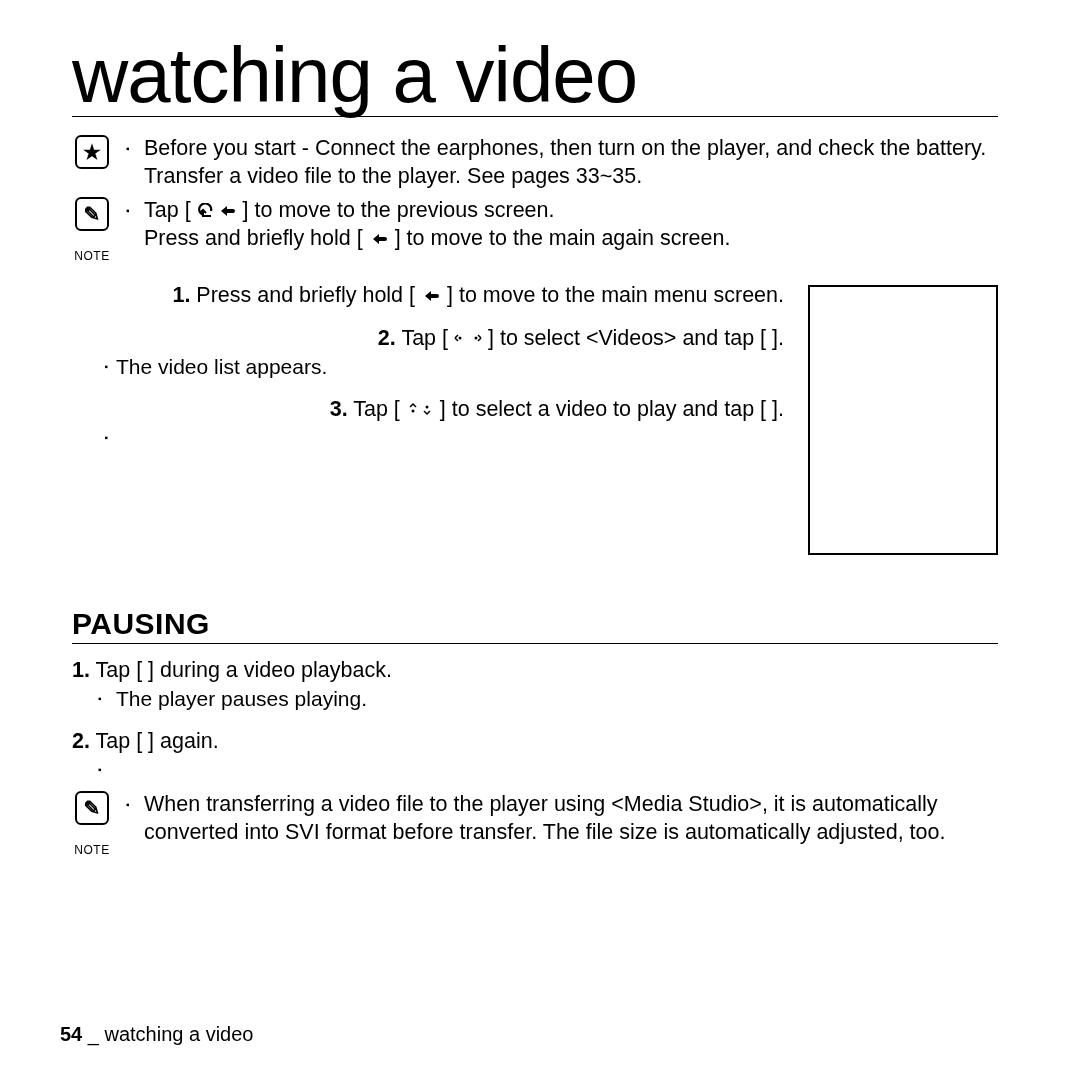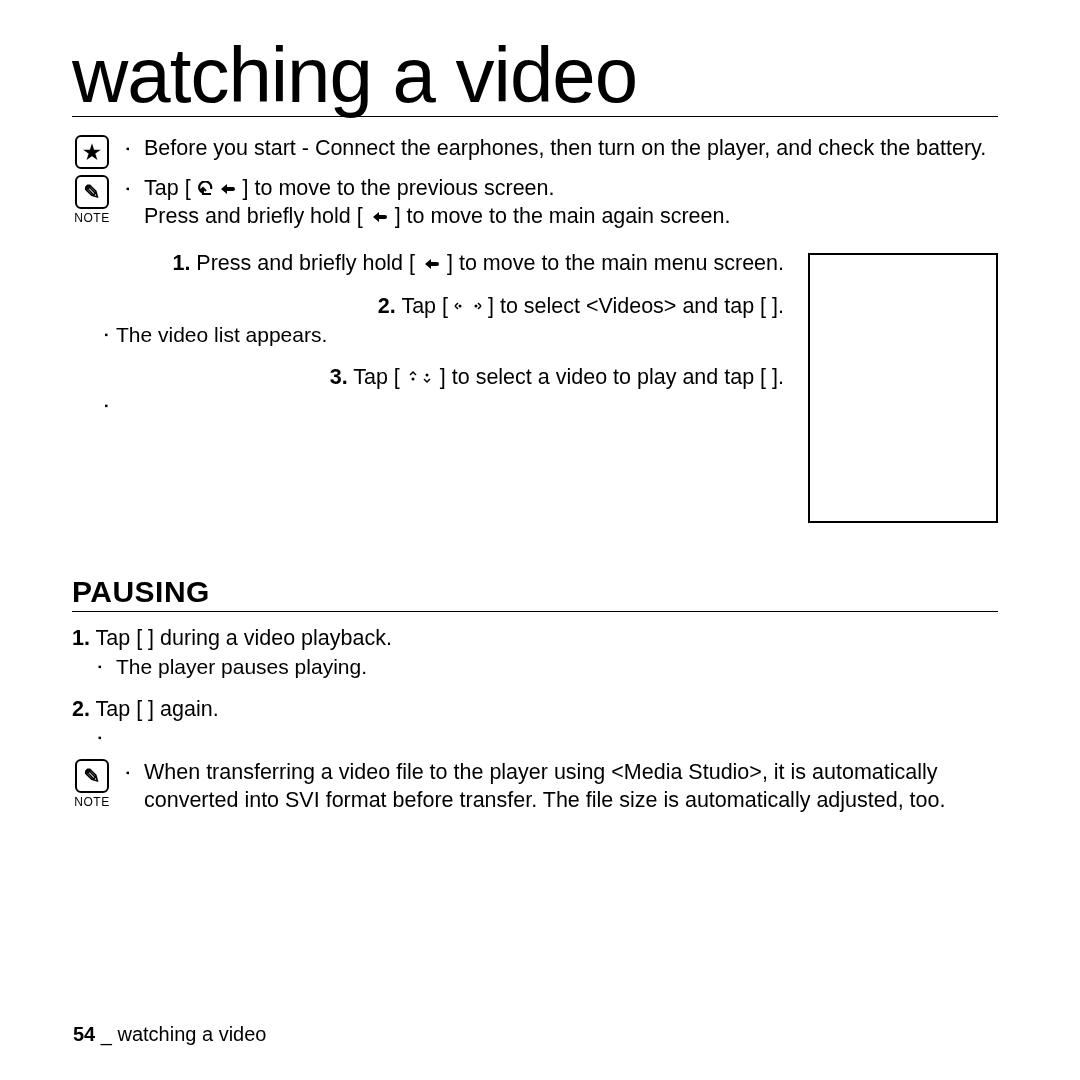--- a/index.html
+++ b/index.html
@@ -24,21 +24,21 @@
   .icon-box {
     display: inline-block;
     width: 34px; height: 34px;
     border: 2px solid #000;
     border-radius: 6px;
     text-align: center;
     line-height: 30px;
     font-size: 20px;
     font-weight: bold;
   }
-  .note-label { font-size: 12px; display:block; margin-top:2px; letter-spacing:0.5px;}
+  .note-label { font-size: 12px; display:block; margin-top:18px; letter-spacing:0.5px;}
   .text-col { font-size: 21.5px; line-height: 1.3; }
   .text-col .li { display:flex; gap:8px; }
   .text-col .sq { flex:0 0 10px; font-size:10px; padding-top:7px; }
   .bold { font-weight: normal; }
   .steps-wrap { display:flex; gap:24px; margin-top:18px;text-align:right; }
   .steps { flex:1; font-size:21.5px; line-height:1.35; }
   .screen-box {
     flex: 0 0 190px; height: 270px;
     border: 2px solid #000;
     margin-top: 4px;
@@ -52,21 +52,21 @@
     font-weight: bold;
     border-bottom: 1.5px solid #000;
     margin-top: 52px;
     margin-bottom: 12px;
     padding-bottom: 2px;
     letter-spacing: 0.5px;
   }
   .p-steps { font-size: 21.5px; line-height:1.35; }
   .footer {
     position: absolute;
-    left: 73px; bottom: 34px;
+    left: 60px; bottom: 34px;
     font-size: 20px;
   }
   .footer .pn { font-weight: bold; }
   svg.arrow { vertical-align: -2px; }
 </style>
 </head>
 <body>
 
 <h1 class="title">watching a video</h1>
 
@@ -74,20 +74,21 @@
   <div class="icon-col">
     <span class="icon-box">★</span>
   </div>
   <div class="text-col">
     <div class="li">
       <span class="sq">▪</span>
       <span>
         <span class="bold">Before you start - </span><span>Connect the earphones, then turn on the player, and check the battery.</span>
       </span>
     </div>
+    <div style="padding-left:18px;">Transfer a video file to the player. See pages 33~35.</div>
   </div>
 </div>
 
 <div class="info-block">
   <div class="icon-col">
     <span class="icon-box">✎</span>
     <span class="note-label">NOTE</span>
   </div>
   <div class="text-col">
     <div class="li">

